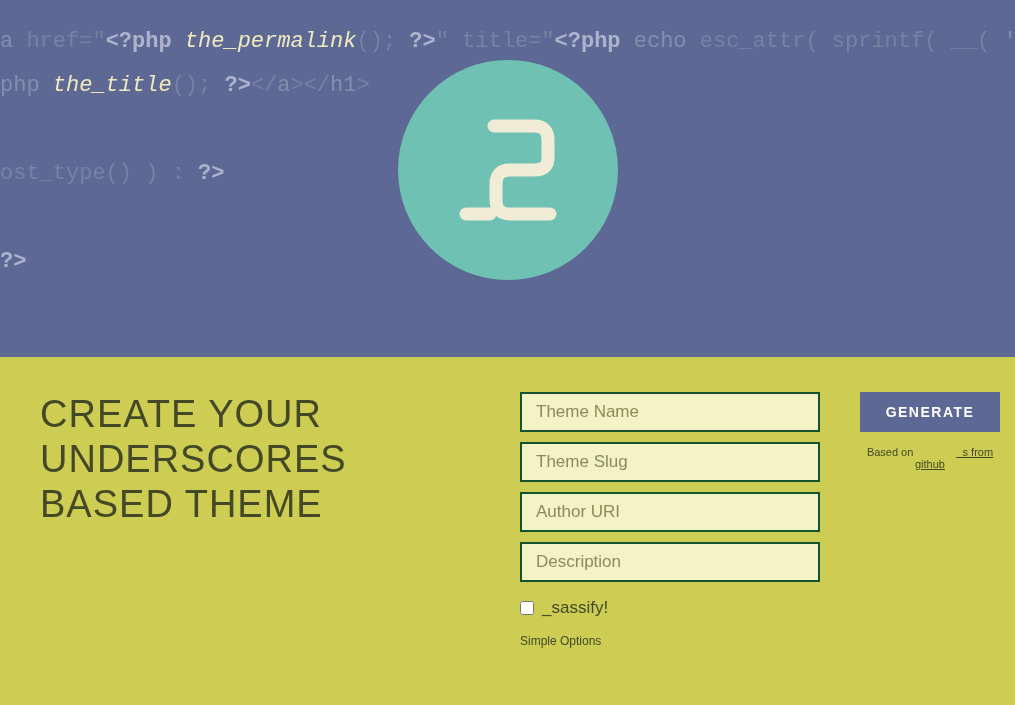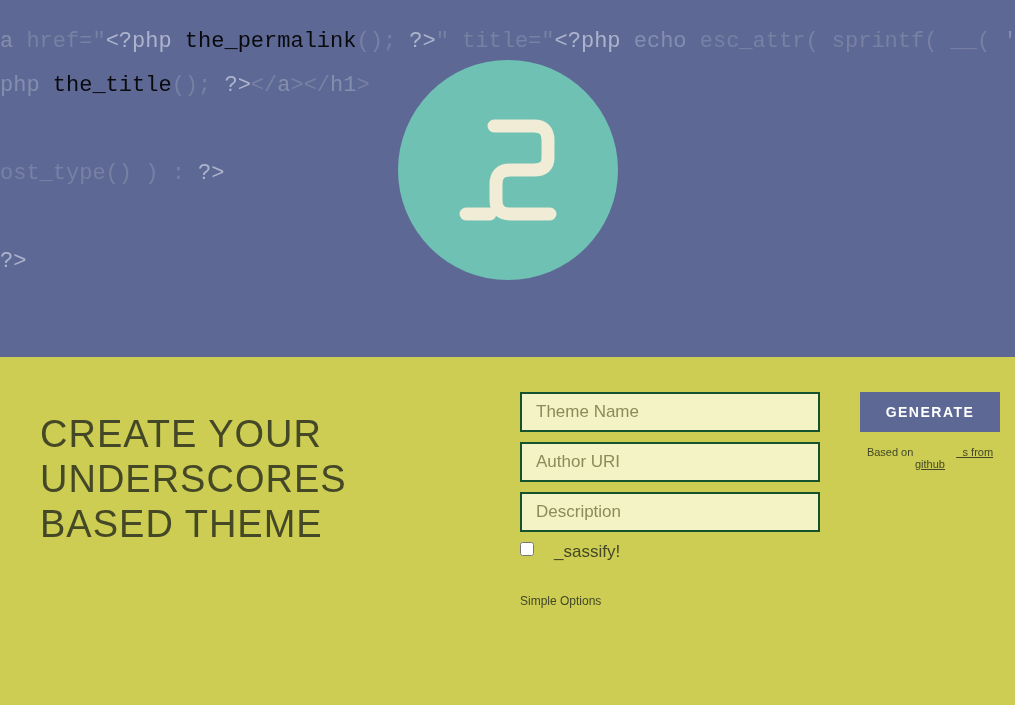--- a/index.html
+++ b/index.html
@@ -24,22 +24,22 @@
       height: 100%;
       font-family: "Courier New", Courier, monospace;
       font-size: 22px;
       line-height: 44px;
       color: #7b83a6;
       white-space: pre;
       padding-top: 20px;
       opacity: 0.9;
     }
     .code-bg .kw { color: #8a92b3; }
-    .code-bg .php { color: #b6bcd4; font-weight: normal; margin-top: 44px; }
-    .code-bg .fn { color: #000000; }
+    .code-bg .php { color: #b6bcd4; font-weight: bold; margin-top: 44px; }
+    .code-bg .fn { color: #fef9c3; font-style: italic; }
     .logo {
       position: absolute;
       top: 60px;
       left: 50%;
       transform: translateX(-50%);
       width: 220px;
       height: 220px;
       border-radius: 50%;
       background: #6fc1b4;
       display: flex;
@@ -59,21 +59,20 @@
       flex: 0 0 440px;
     }
     .heading {
       font-family: "Helvetica Neue", Arial, sans-serif;
       font-weight: 300;
       font-size: 38px;
       letter-spacing: 1px;
       color: #444826;
       line-height: 1.18;
       font-stretch: condensed;
-      margin-top: 20px;
     }
     .form-col {
       flex: 0 0 300px;
       display: flex;
       flex-direction: column;
       gap: 10px;
     }
     .form-col input[type="text"] {
       width: 100%;
       height: 40px;
@@ -85,35 +84,37 @@
       font-family: inherit;
       font-weight: 300;
       outline: none;
     }
     .form-col input[type="text"]::placeholder {
       color: #8a8c5a;
       font-weight: 300;
     }
     .check-row {
       display: flex;
-      gap: 20px;
+      align-items: center;
+      gap: 8px;
+      margin-top: 6px;
     }
     .check-row input[type="checkbox"] {
       width: 14px;
       height: 14px;
     }
     .check-row label {
       font-size: 17px;
       color: #444826;
       font-weight: 300;
     }
     .simple-opts {
       font-size: 12px;
       color: #444826;
-      margin-top: 22px;
+      margin-top: 6px;
       cursor: pointer;
     }
     .submit-col {
       flex: 1;
       display: flex;
       flex-direction: column;
       align-items: center;
     }
     .generate-btn {
       width: 140px;
@@ -162,20 +163,21 @@
     </svg>
   </div>
 </div>
 
 <div class="form-section">
   <div class="heading-col">
     <h1 class="heading">CREATE YOUR UNDERSCORES BASED THEME</h1>
   </div>
   <div class="form-col">
     <input type="text" placeholder="Theme Name" style="">
+    <input type="text" placeholder="Theme Slug" style="">
     <input type="text" placeholder="Author URI" style="">
     <input type="text" placeholder="Description" style="">
     <div class="check-row">
       <input type="checkbox" id="sassify" style="">
       <label for="sassify">_sassify!</label>
     </div>
     <div class="simple-opts">Simple Options</div>
   </div>
   <div class="submit-col">
     <button class="generate-btn">GENERATE</button>

